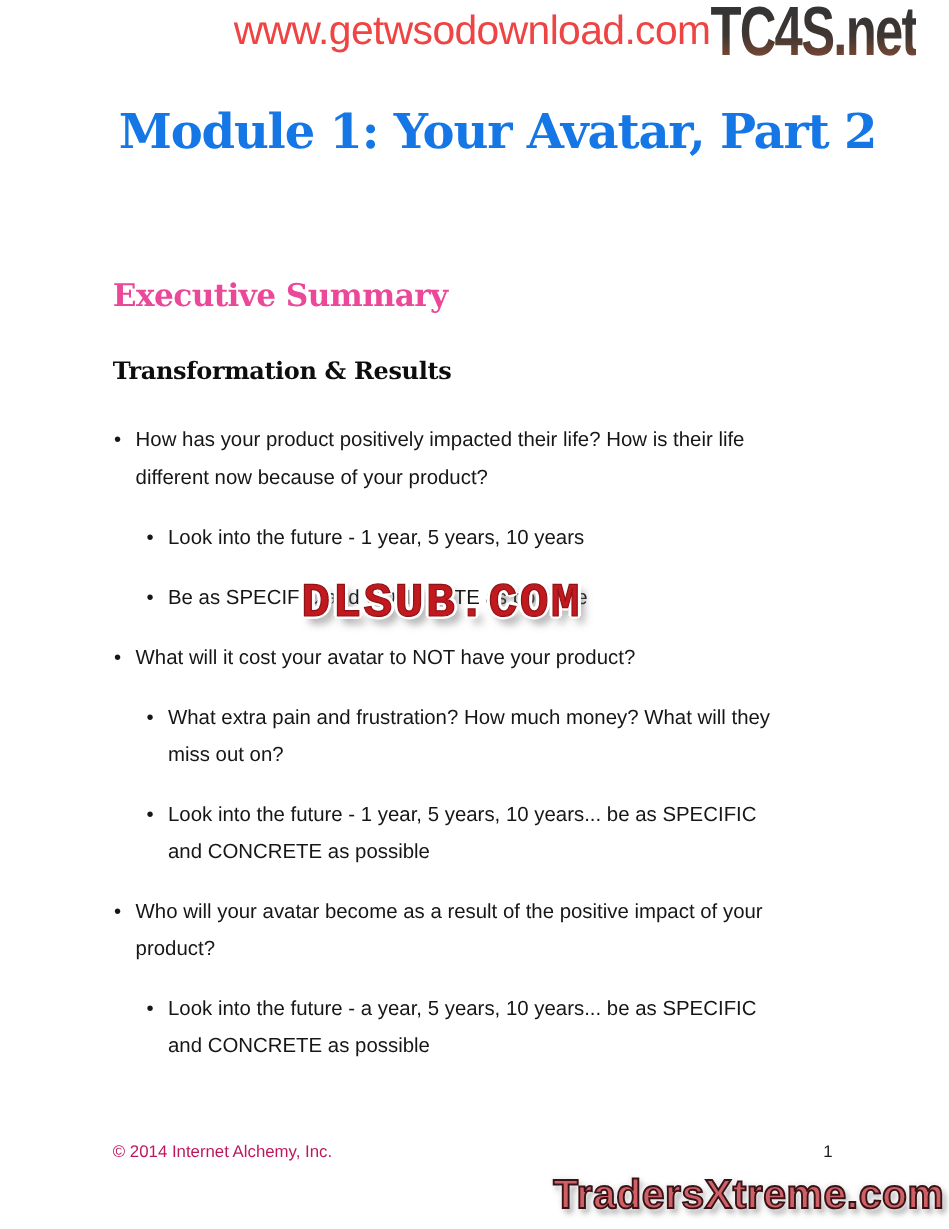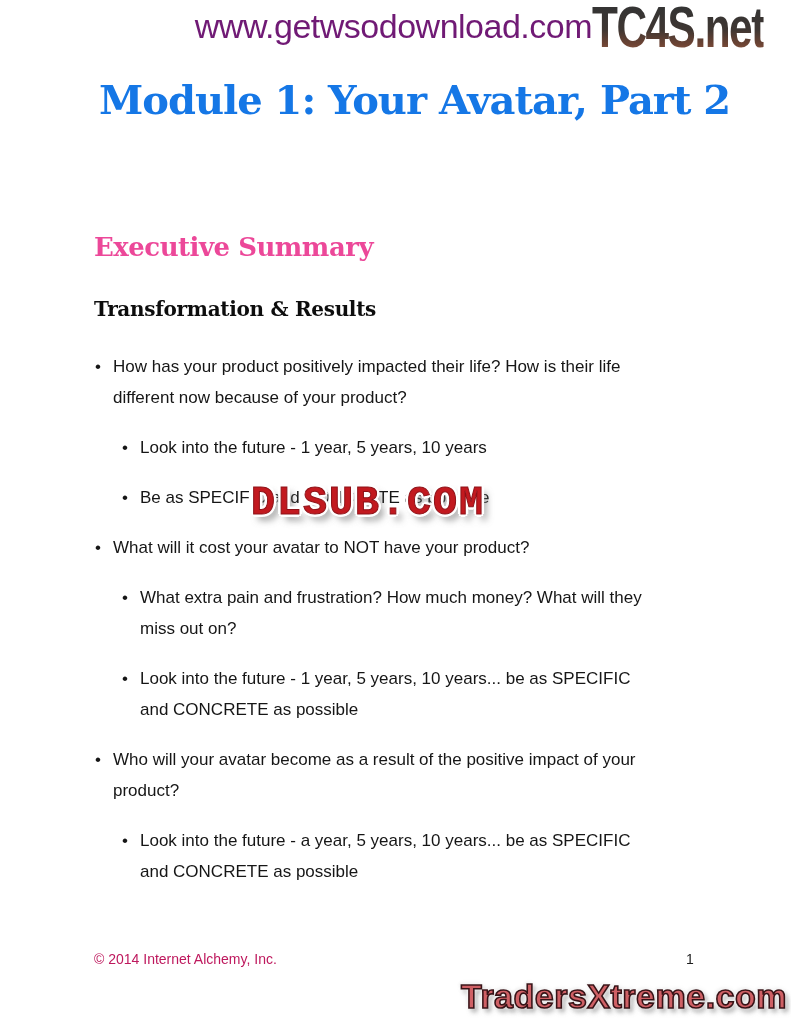--- a/index.html
+++ b/index.html
@@ -12,35 +12,35 @@
     color:#1b1b1b;
   }
   
   .header-mark{
     position:absolute;top:2px;right:3px;
     display:flex;align-items:flex-start;white-space:nowrap;
   }
   .header-site{
     font-family:"Liberation Sans",sans-serif;
     font-size:34px;letter-spacing:-0.5px;
-    color:#701a75;margin-top:7px;line-height:34px;
+    color:#ef4444;margin-top:7px;line-height:34px;
   }
   .header-brand{display:inline-block;width:196px;height:50px;overflow:visible;}
   .header-brand-inner{
     display:inline-block;
     font-family:"Liberation Sans",sans-serif;
     font-weight:bold;font-size:58px;line-height:50px;letter-spacing:-2px;
     transform:scaleX(.73);transform-origin:left top;
     background:linear-gradient(180deg,#343434 8%,#3e3632 55%,#6e4434 85%,#8c5a44 100%);
     -webkit-background-clip:text;background-clip:text;
     -webkit-text-fill-color:transparent;color:transparent;
   }
   
   .doc-title{
-    position:absolute;left:99px;top:74px;
+    position:absolute;left:99px;top:84px;
     font-family:"DejaVu Serif",serif;font-weight:bold;
     font-size:40px;line-height:52px;letter-spacing:-1px;
     color:#1577e6;white-space:nowrap;
   }
   
   .content{position:absolute;left:94px;top:232px;width:614px;}
   .section-heading{
     margin:0;font-family:"DejaVu Serif",serif;font-weight:bold;
     font-size:26px;line-height:30px;color:#ec4899;letter-spacing:-0.5px;
   }

